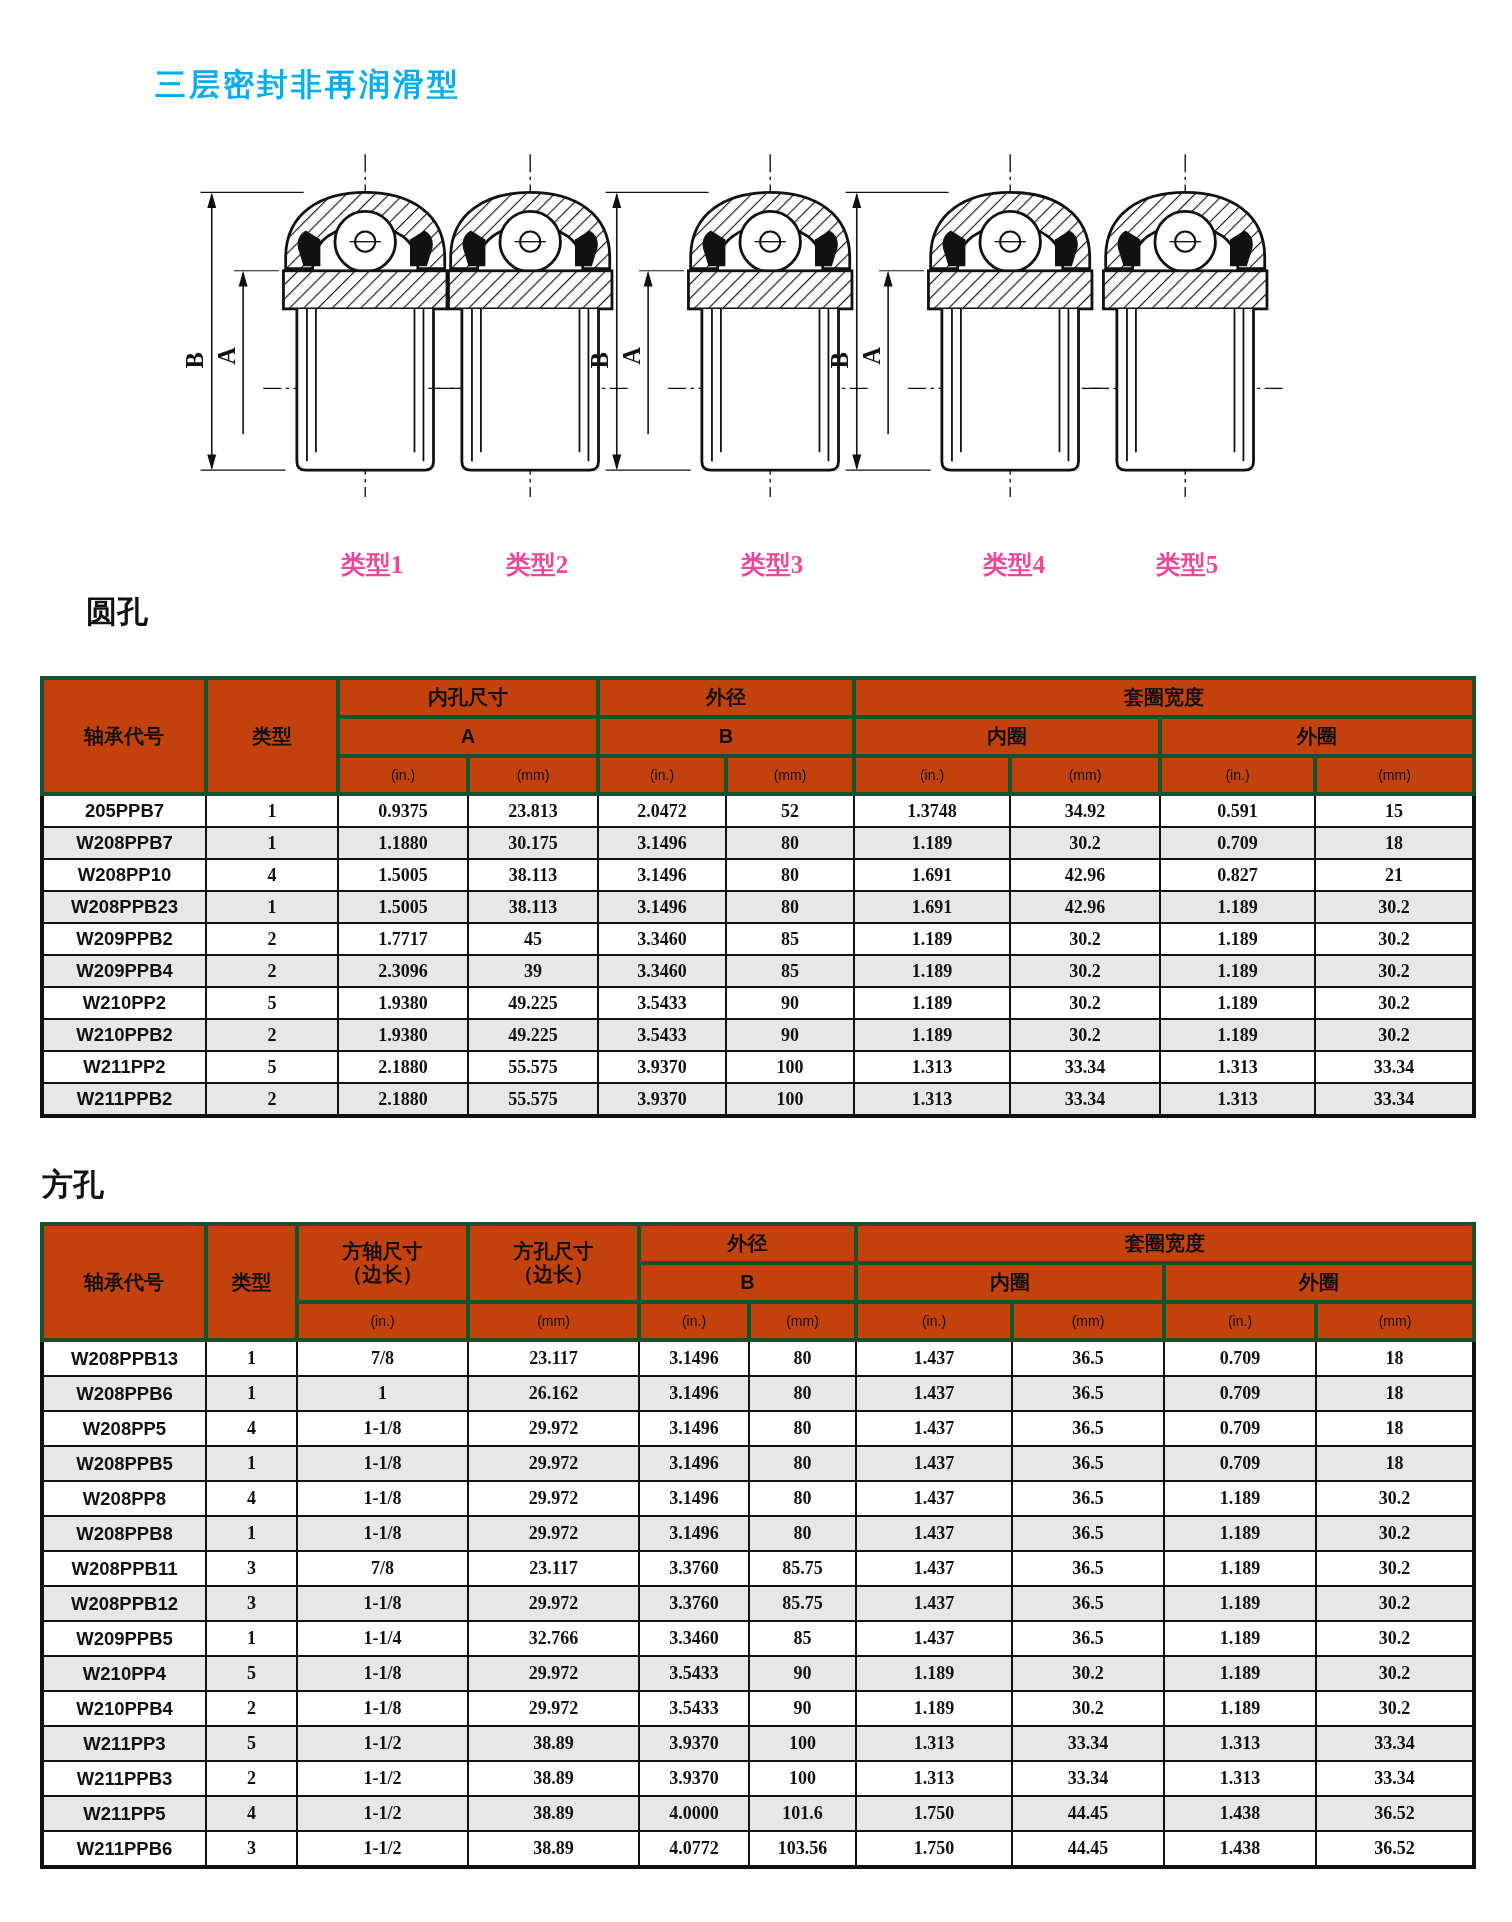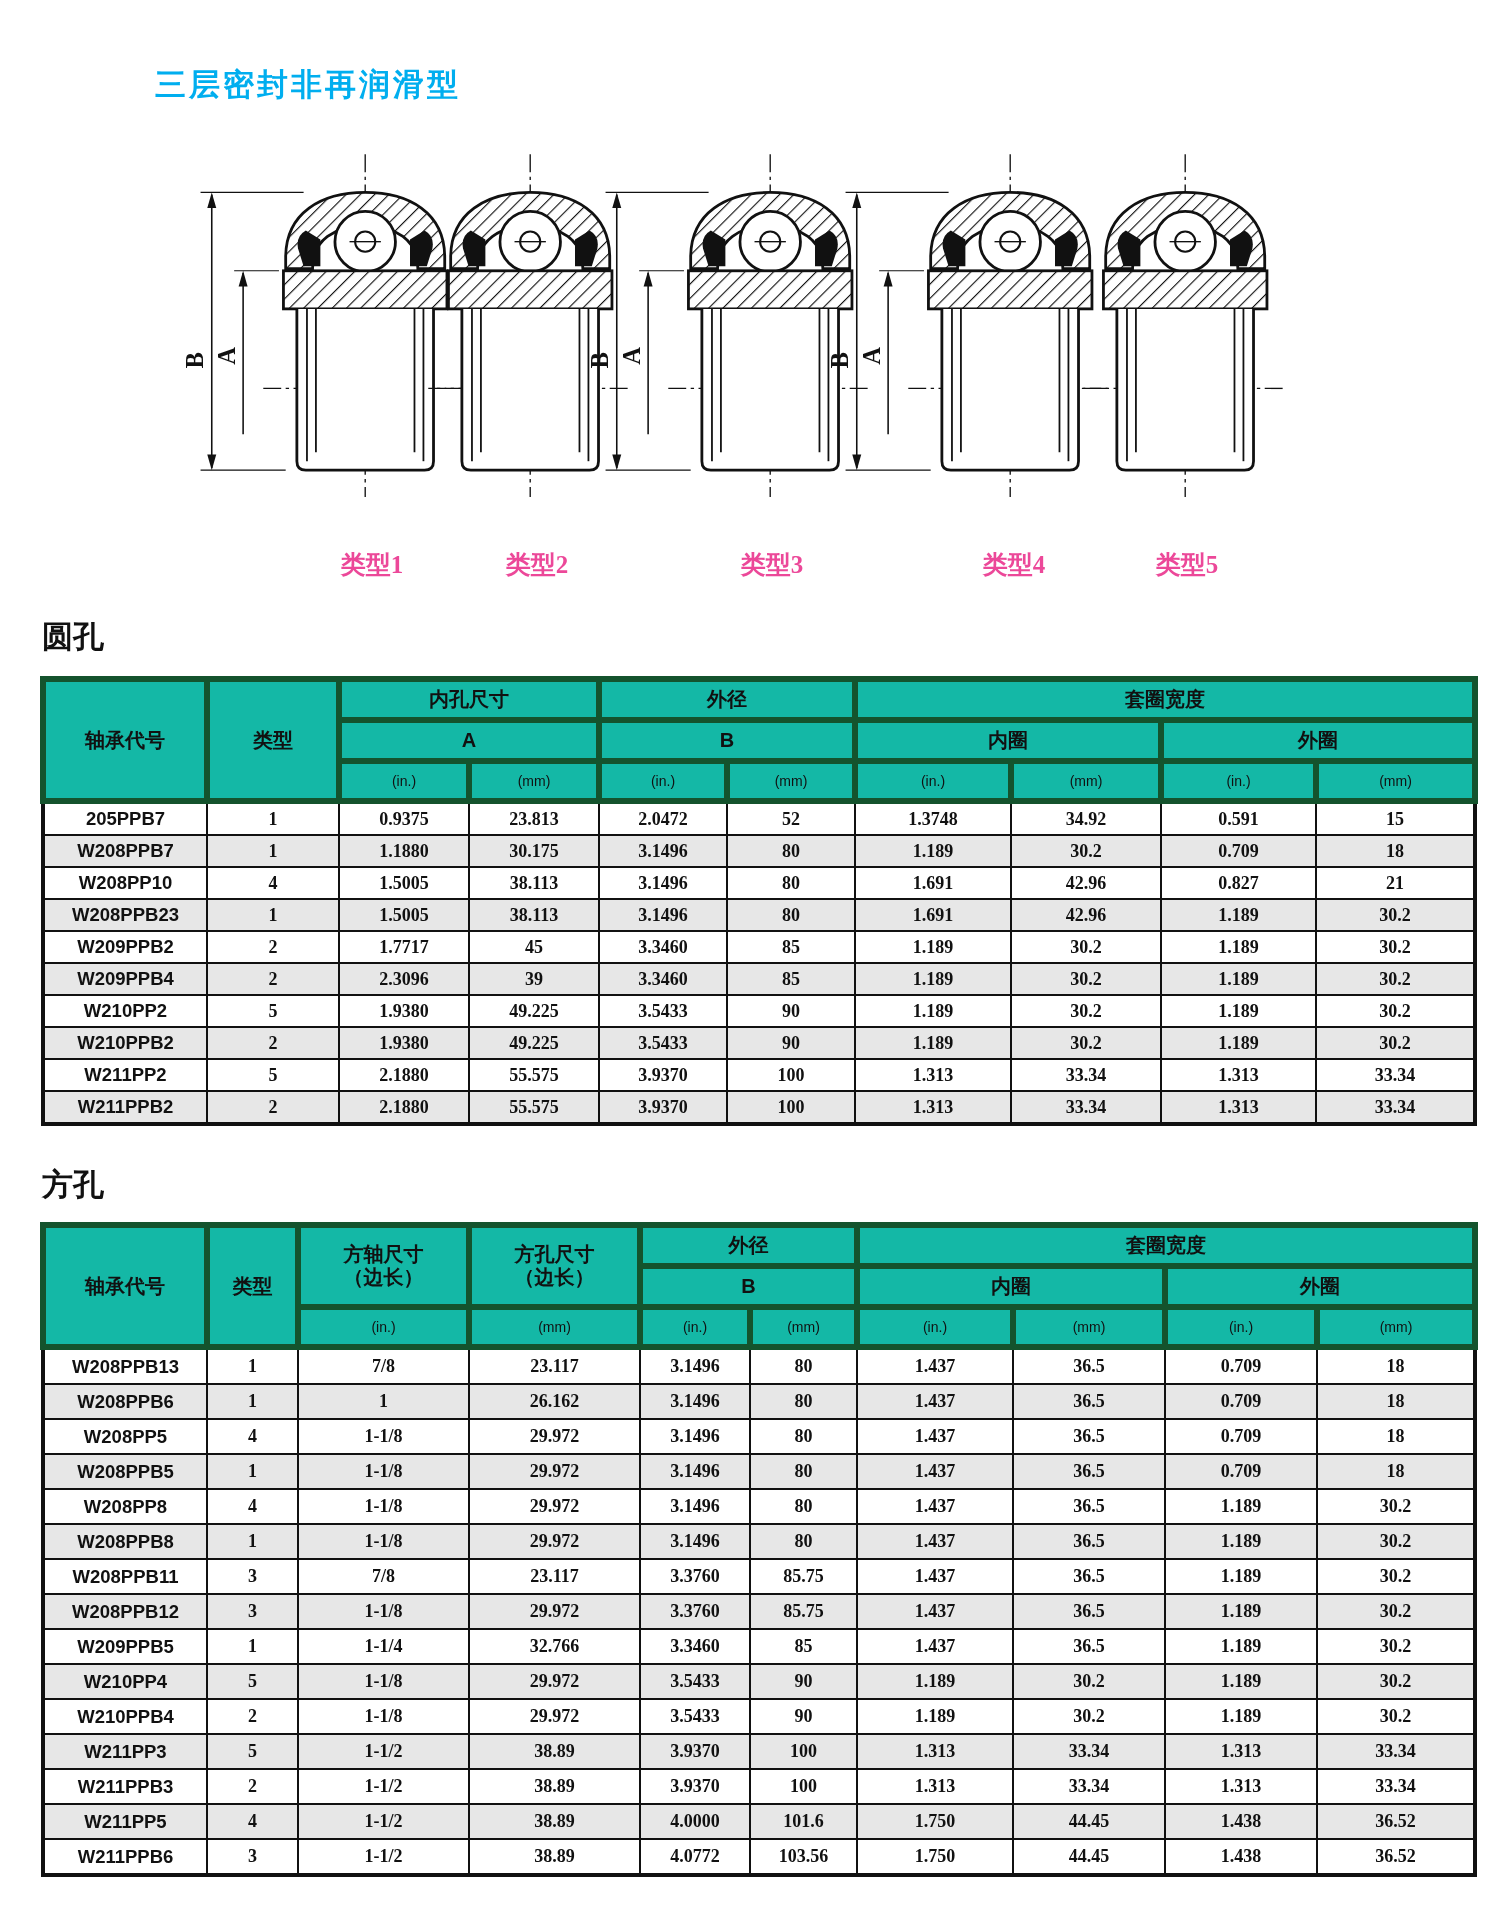--- a/index.html
+++ b/index.html
@@ -9,29 +9,29 @@
   .doc-title { position:absolute; left:155px; top:64px; font-size:31px; font-weight:bold;
                letter-spacing:3px; color:#00AEEF; font-family:"Liberation Serif", serif; }
 
   .drawings { position:absolute; left:0; top:150px; width:1512px; height:410px; }
 
   .type-label { position:absolute; top:548px; transform:translateX(-50%); color:#ec4899;
                 font-size:25px; font-weight:bold; font-family:"Liberation Serif", serif; white-space:nowrap; }
 
   .section-title { position:absolute; left:42px; font-size:31px; font-weight:bold;
                    color:#111; font-family:"Liberation Serif", serif; }
-  #sect-round  { top:616px; }
+  #sect-round  { top:591px;margin-left:44px; }
   #sect-square { top:1164px; }
 
   .spec-table { position:absolute; left:40px; border-collapse:collapse; table-layout:fixed;
                 width:1432px; border:4px solid #111; }
   #table-round  { top:676px; }
   #table-square { top:1222px; }
 
-  .spec-table th { background:#14b8a6; border:6px solid #14532d; font-weight:bold;
+  .spec-table th { background:#c2410c; border:4px solid #14532d; font-weight:bold;
                    font-size:20px; padding:4px 2px; font-family:"Liberation Serif", serif; }
   .spec-table th.unit { font-family:Liberation Sans, sans-serif; font-weight:normal; font-size:14px; padding:9px 2px; }
   .spec-table th.letter { font-family:"Liberation Sans", sans-serif; font-size:20px; }
   .spec-table th.pre { white-space:pre-line; line-height:1.15; }
 
   .spec-table td { border:2px solid #111; text-align:center; vertical-align:middle;
                    font-weight:bold; font-size:18px; font-family:"Liberation Serif", serif;
                    padding:0 2px; }
   .spec-table td:first-child { font-family:"Liberation Sans", sans-serif; font-size:18.5px; }
   #table-round  td { height:30px; }

